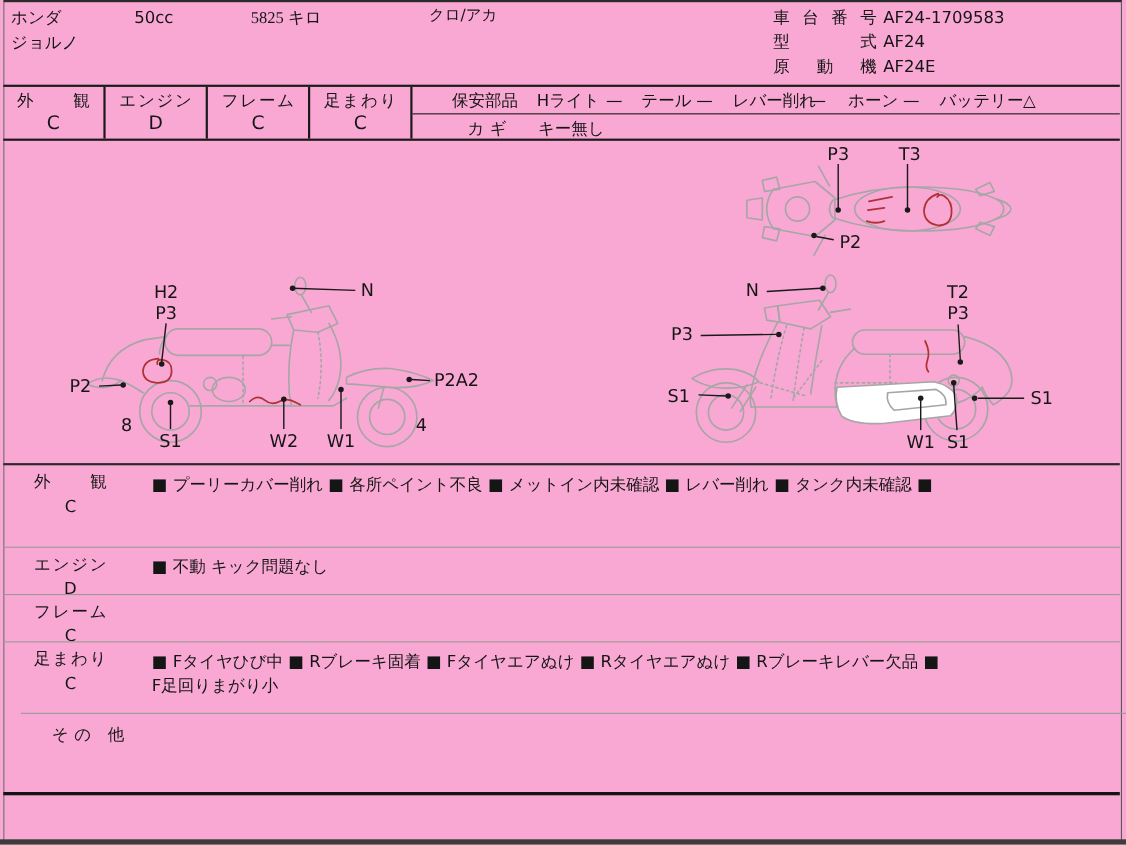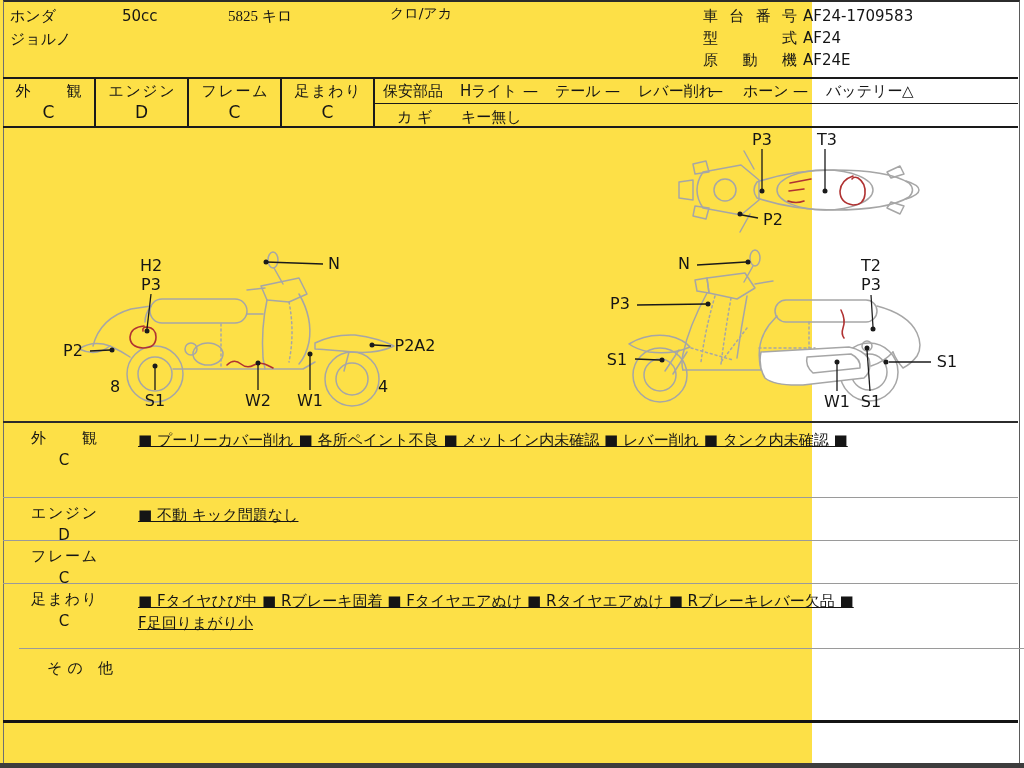--- a/index.html
+++ b/index.html
@@ -1,17 +1,17 @@
 <!DOCTYPE html>
 <html><head>
 <meta charset="utf-8">
 <style>
   html,body{margin:0;padding:0;background:#fff;overflow:hidden;}
   .sheet{
-    position:relative;width:812px;height:768px;background:#fde047;
+    position:relative;width:1024px;height:768px;background:#f9a8d4;
     font-family:"DejaVu Sans","Liberation Sans",sans-serif;color:#151515;
     -webkit-text-size-adjust:none;
   }
   .abs{position:absolute;}
   
   .frame{position:absolute;left:3px;top:0;width:1015px;height:762px;
     border-top:2px solid #2b2b2b;border-left:1px solid #6f6f6f;border-right:1px solid #5a5a5a;}
   .bottom-strip{position:absolute;left:0;top:763px;width:1024px;height:5px;background:#3d3d3d;}
   
   .hdr-txt{font-size:15px;white-space:nowrap;}
@@ -22,30 +22,30 @@
   .hval{margin-left:6px;}
   
   .ratings{position:absolute;left:3px;top:77px;width:1015px;height:51px;
     border-top:2px solid #1a1a1a;border-bottom:2px solid #1a1a1a;display:flex;box-sizing:border-box;}
   .rcell{border-right:2px solid #1a1a1a;box-sizing:border-box;text-align:center;}
   .rcell .rlabel{font-size:15px;margin:3px auto 0;width:66px;text-align-last:justify;-moz-text-align-last:justify;}
   .rcell .rvalue{font-size:17px;margin-top:1px;}
   .safety{flex:1;position:relative;}
   .safety-row1{position:absolute;left:0;top:0;width:100%;height:24px;border-bottom:1px solid #1a1a1a;font-size:15px;}
   .safety-row2{position:absolute;left:0;top:25px;width:100%;height:26px;font-size:15px;padding-left:28px;}
-  .sp{position:absolute;top:3px;white-space:nowrap;}
+  .sp{position:absolute;top:3px;white-space:nowrap;margin-left:28px;}
   .safety-row2 .sp{top:4px;}
   
   .diagram-box{position:absolute;left:3px;top:128px;width:1015px;height:293px;}
   svg text{font-family:"DejaVu Sans","Liberation Sans",sans-serif;font-size:16px;fill:#151515;}
   
   .cond{position:absolute;left:3px;width:1015px;box-sizing:border-box;}
   .cond-label{position:absolute;left:28px;top:6px;width:66px;font-size:15px;text-align-last:justify;-moz-text-align-last:justify;}
   .cond-grade{position:absolute;left:28px;top:28px;width:66px;font-size:15px;text-align:center;}
-  .cond-lines{position:absolute;left:135px;top:6px;right:16px;font-size:15px;line-height:22px;text-decoration:underline;}
+  .cond-lines{position:absolute;left:135px;top:6px;right:16px;font-size:15px;line-height:22px;}
   .sep-light{border-top:1px solid #9a9a9a;}
   .sep-dark{border-top:2px solid #2b2b2b;}
   .thick-line{position:absolute;left:3px;top:720px;width:1015px;height:3px;background:#141414;}
 </style>
 </head>
 <body>
 
 <div class="sheet">
   <div class="frame"></div>
 

